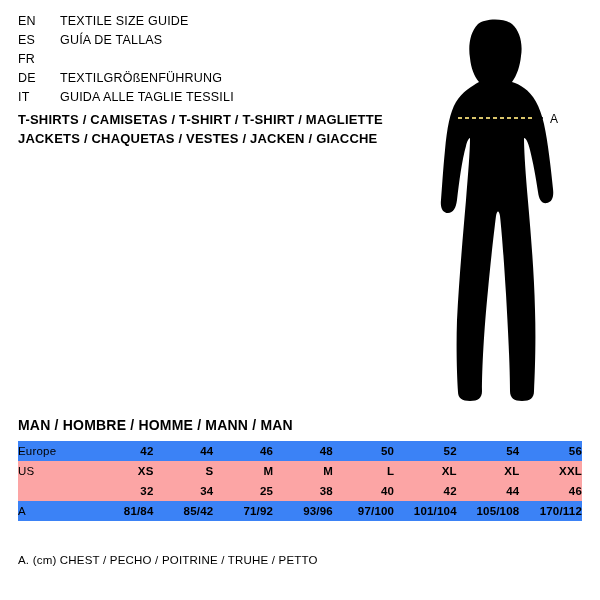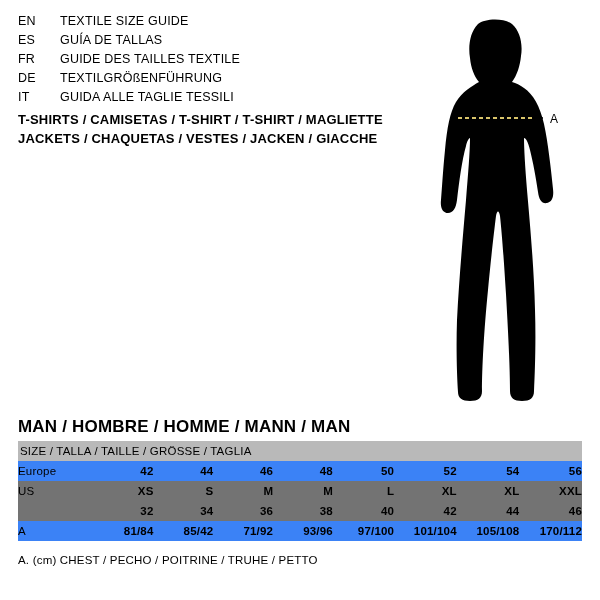--- a/index.html
+++ b/index.html
@@ -74,21 +74,21 @@
     top: 102px;
     font-size: 12px;
     letter-spacing: 0.3px;
   }
 
   
   .man-title {
     position: absolute;
     left: 18px;
     top: 417px;
-    font-size: 17px;
+    font-size: 14px;
     font-weight: bold;
     letter-spacing: 0.2px;
   }
   table.size-table {
     position: absolute;
     left: 18px;
     top: 441px;
     width: 564px;
     border-collapse: collapse;
     font-size: 11.5px;
@@ -100,21 +100,21 @@
     letter-spacing: 0.2px;
   }
   tr.head-row {
     background: #b9b9b9;
   }
   tr.head-row td {
     font-weight: normal;
     padding-left: 2px;
   }
   tr.shade td {
-    background: #737373;
+    background: #fca5a5;
   }
   tr.plain td {
     background: #3b82f6;
   }
   td.c-label {
     width: 86px;
     padding-left: 2px;
   }
   td.c-val {
     width: 68px;
@@ -139,21 +139,20 @@
     <div class="lang-row">
       <span class="lang-code">EN</span>
       <span class="lang-text">TEXTILE SIZE GUIDE</span>
     </div>
     <div class="lang-row">
       <span class="lang-code">ES</span>
       <span class="lang-text">GUÍA DE TALLAS</span>
     </div>
     <div class="lang-row">
       <span class="lang-code">FR</span>
-      <span class="lang-text">GUIDE DES TAILLES TEXTILE</span>
     </div>
     <div class="lang-row">
       <span class="lang-code">DE</span>
       <span class="lang-text">TEXTILGRÖßENFÜHRUNG</span>
     </div>
     <div class="lang-row">
       <span class="lang-code">IT</span>
       <span class="lang-text">GUIDA ALLE TAGLIE TESSILI</span>
     </div>
   </div>
@@ -206,23 +205,20 @@
 
       <line x1="134" y1="108" x2="146" y2="108" stroke="#000000" stroke-width="1.5" stroke-dasharray="3,3"></line>
     </svg>
     <span class="arrow-label">A</span>
   </div>
 
   <div class="man-title">MAN / HOMBRE / HOMME / MANN / MAN</div>
 
   <table class="size-table">
     <tbody>
-        <tr class="head-row">
-      <td colspan="9">SIZE / TALLA / TAILLE / GRÖSSE / TAGLIA</td>
-    </tr>
     <tr class="plain">
       <td class="c-label">Europe</td>
       <td class="c-val">42</td>
       <td class="c-val">44</td>
       <td class="c-val">46</td>
       <td class="c-val">48</td>
       <td class="c-val">50</td>
       <td class="c-val">52</td>
       <td class="c-val">54</td>
       <td class="c-val">56</td>
@@ -235,21 +231,21 @@
       <td class="c-val">M</td>
       <td class="c-val">L</td>
       <td class="c-val">XL</td>
       <td class="c-val">XL</td>
       <td class="c-val">XXL</td>
     </tr>
     <tr class="shade">
       <td class="c-label"></td>
       <td class="c-val">32</td>
       <td class="c-val">34</td>
-      <td class="c-val">36</td>
+      <td class="c-val">25</td>
       <td class="c-val">38</td>
       <td class="c-val">40</td>
       <td class="c-val">42</td>
       <td class="c-val">44</td>
       <td class="c-val">46</td>
     </tr>
     <tr class="plain">
       <td class="c-label">A</td>
       <td class="c-val">81/84</td>
       <td class="c-val">85/42</td>

